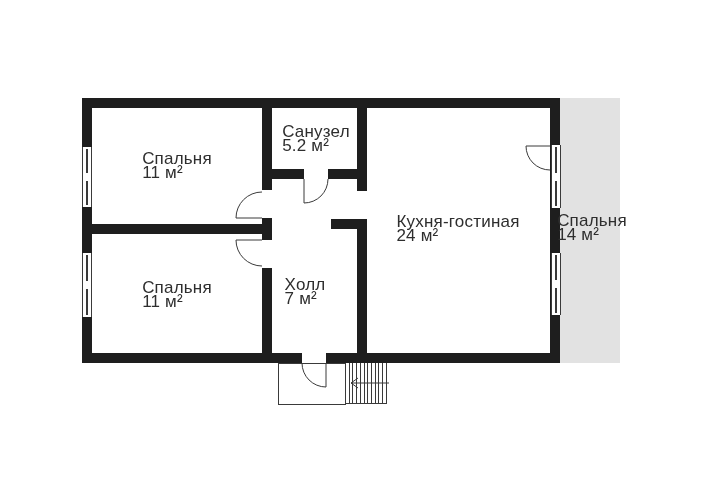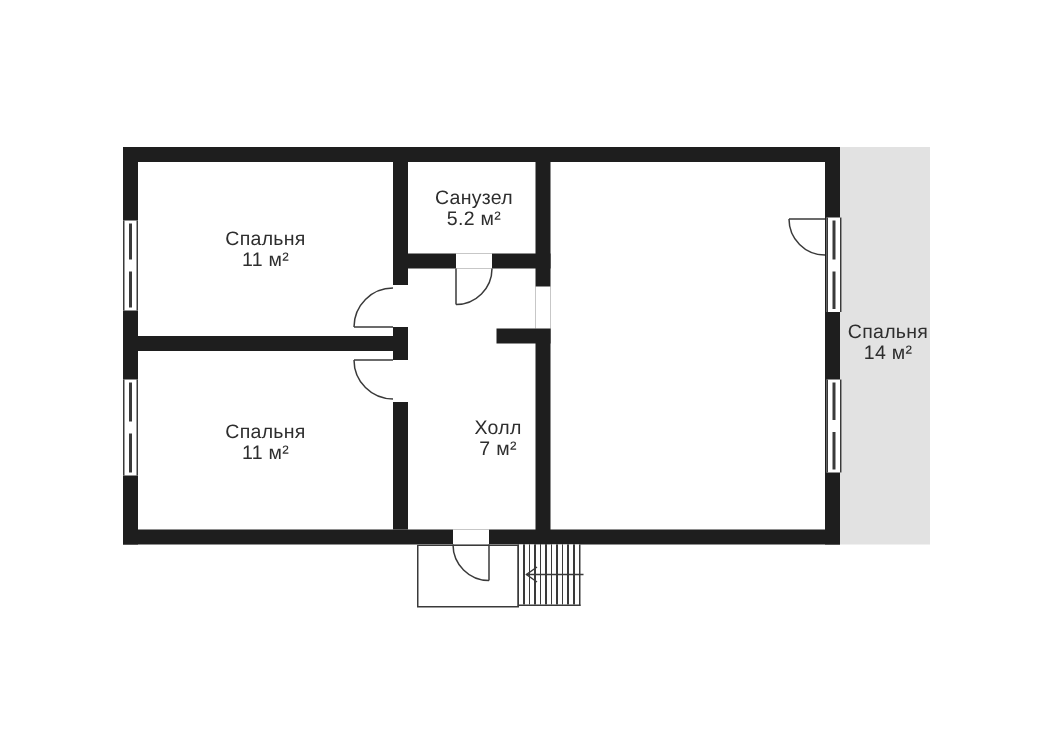--- a/index.html
+++ b/index.html
@@ -41,21 +41,21 @@
       var(--line) 0px,var(--line) 1px,
       var(--background) 1px,var(--background) 3.7px);
     border-right:1px solid var(--line);border-bottom:1px solid var(--line);
   }
   .symbols{position:absolute;left:0;top:0;width:702px;height:502px;pointer-events:none;}
   .symbols path,.symbols line,.symbols polyline{
     stroke:var(--line);stroke-width:1;fill:none;
   }
   .room-label{
     position:absolute;transform:translate(-50%,-50%);
-    text-align:center;color:var(--text);font-size:13px;line-height:14px;
+    color:var(--text);font-size:17px;line-height:14px;
     white-space:nowrap;letter-spacing:0.2px;
   }
 </style>
 </head>
 <body>
 
 <div class="canvas">
 
   <div class="terrace"></div>
 
@@ -121,22 +121,26 @@
     <div>11 м²</div>
   </div>
   <div class="room-label" style="left:177px;top:295px">
     <div>Спальня</div>
     <div>11 м²</div>
   </div>
   <div class="room-label" style="left:316px;top:139px">
     <div>Санузел</div>
     <div>5.2 м²</div>
   </div>
-  <div class="room-label" style="left:332px;top:292px">
+  <div class="room-label" style="left:305px;top:292px">
     <div>Холл</div>
     <div>7 м²</div>
+  </div>
+  <div class="room-label" style="left:458px;top:229px">
+    <div>Кухня-гостиная</div>
+    <div>24 м²</div>
   </div>
   <div class="room-label" style="left:592px;top:228px">
     <div>Спальня</div>
     <div>14 м²</div>
   </div>
 
 </div>
 
 </body></html>

